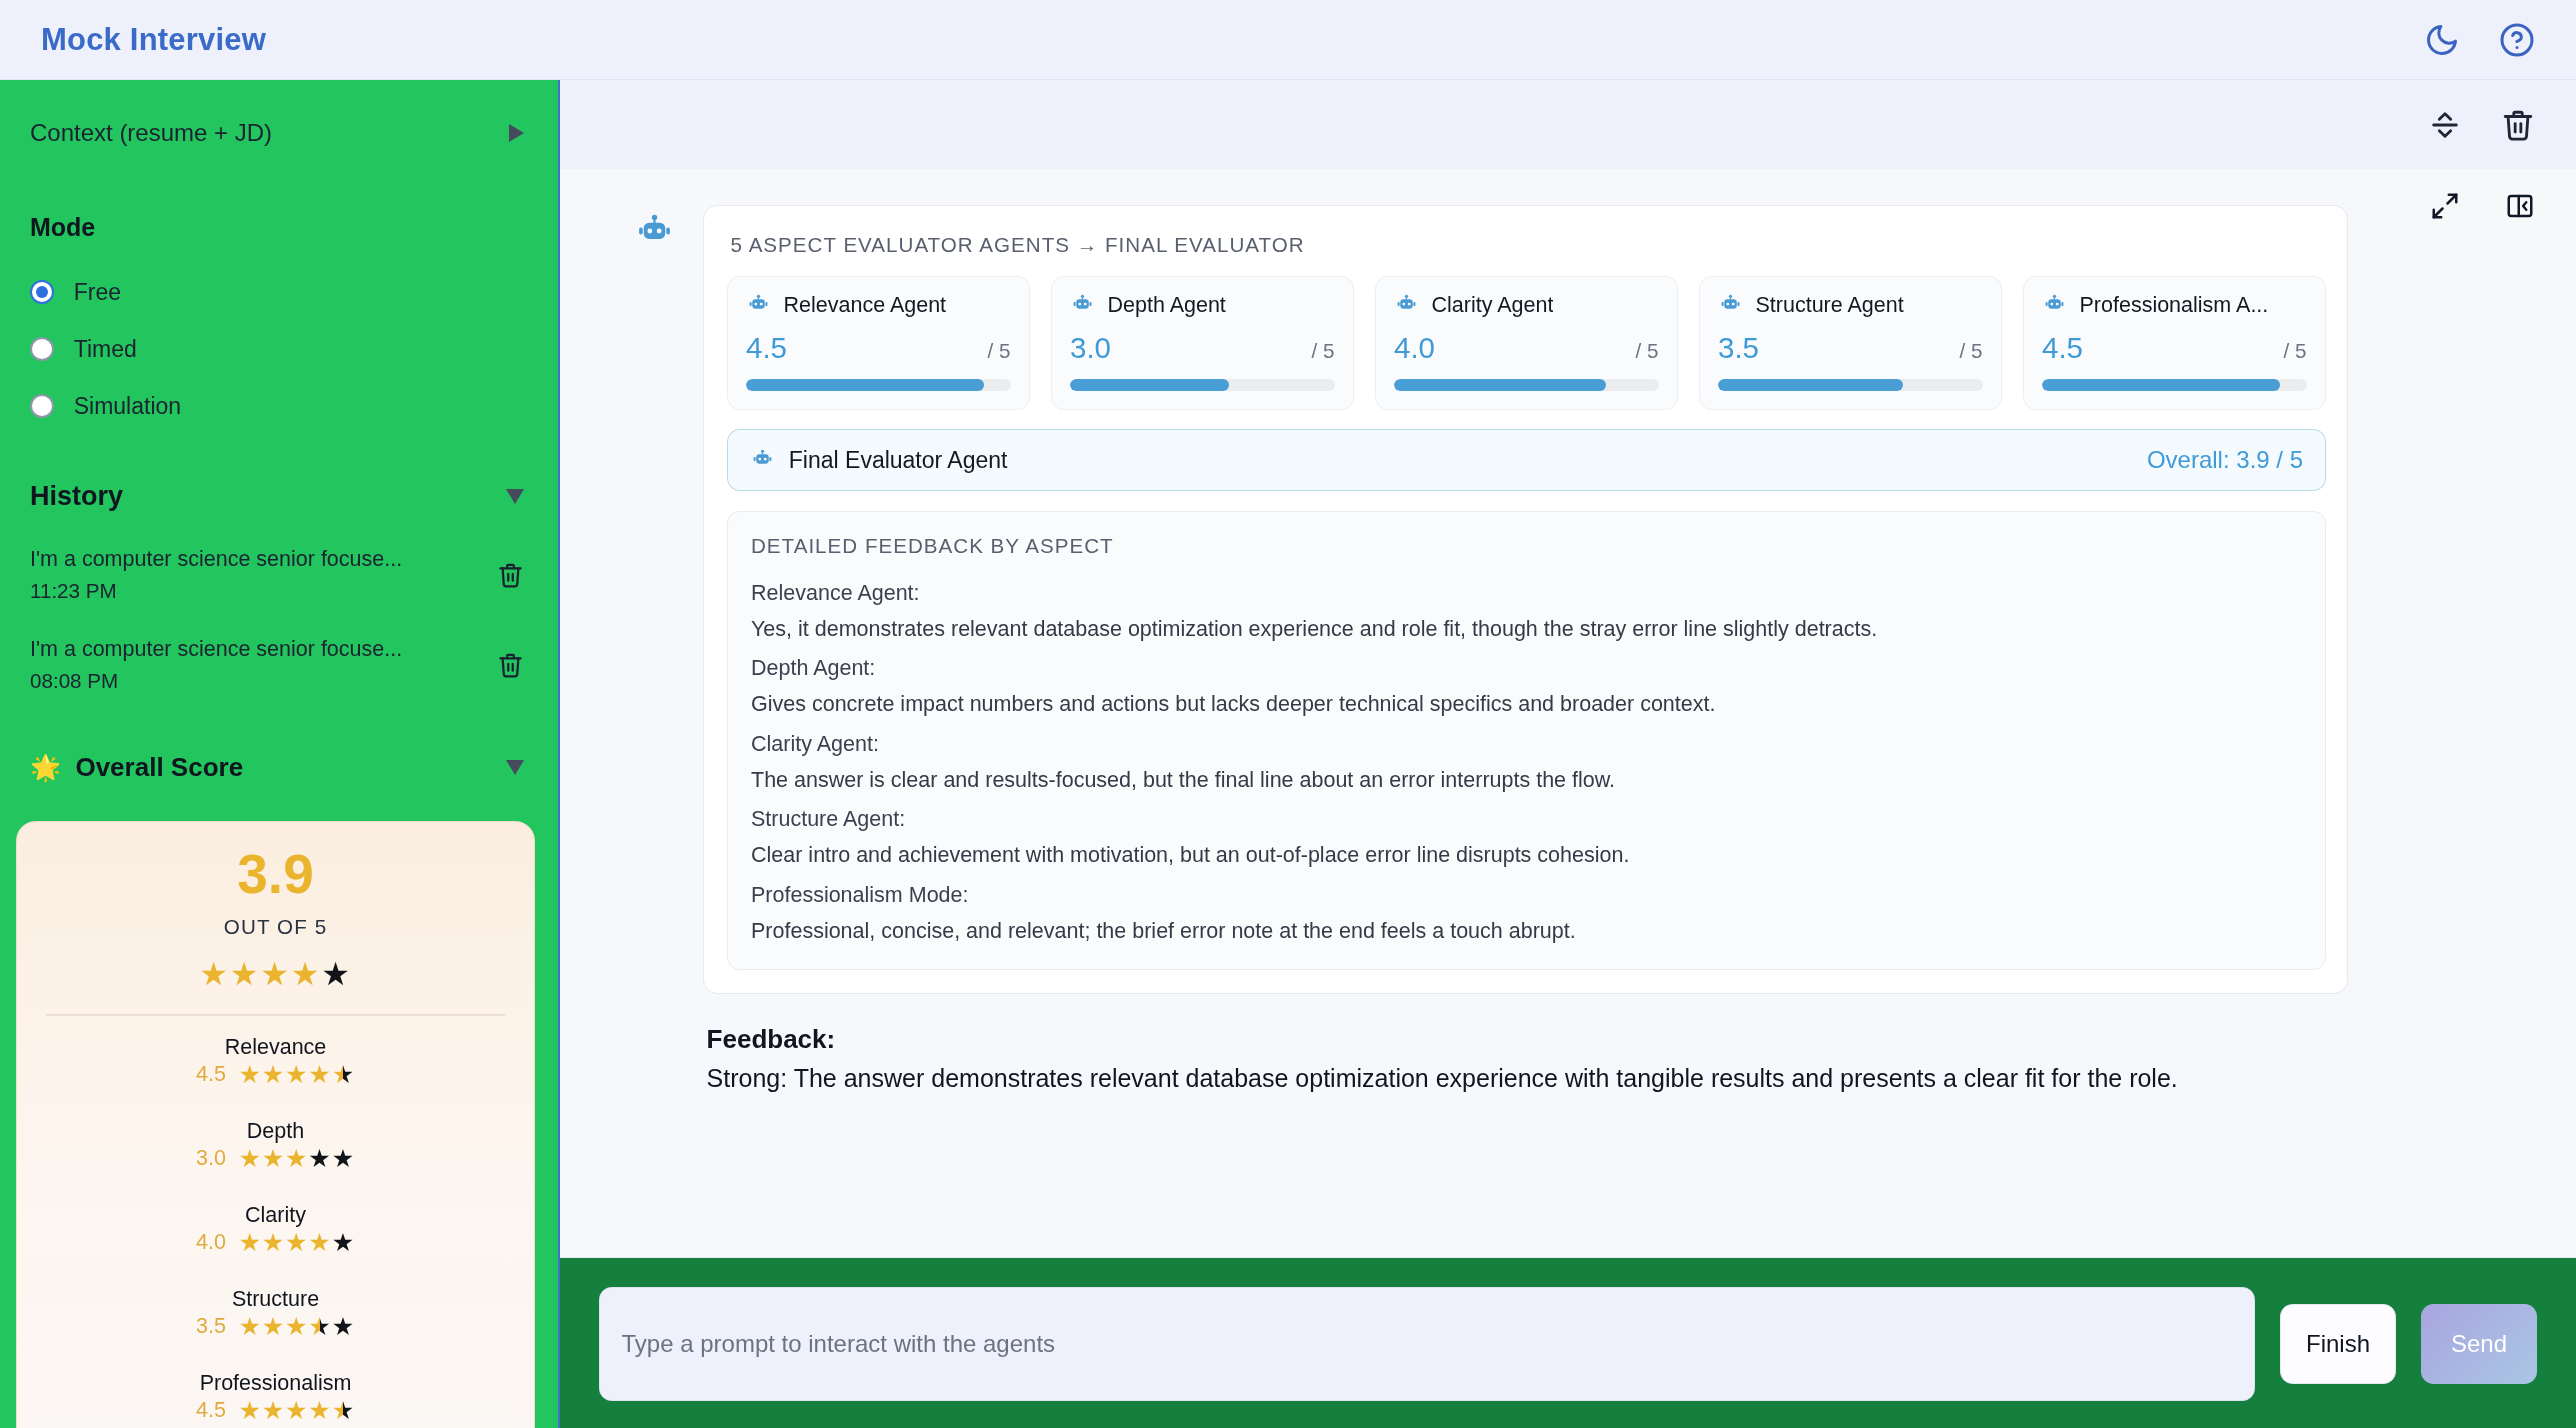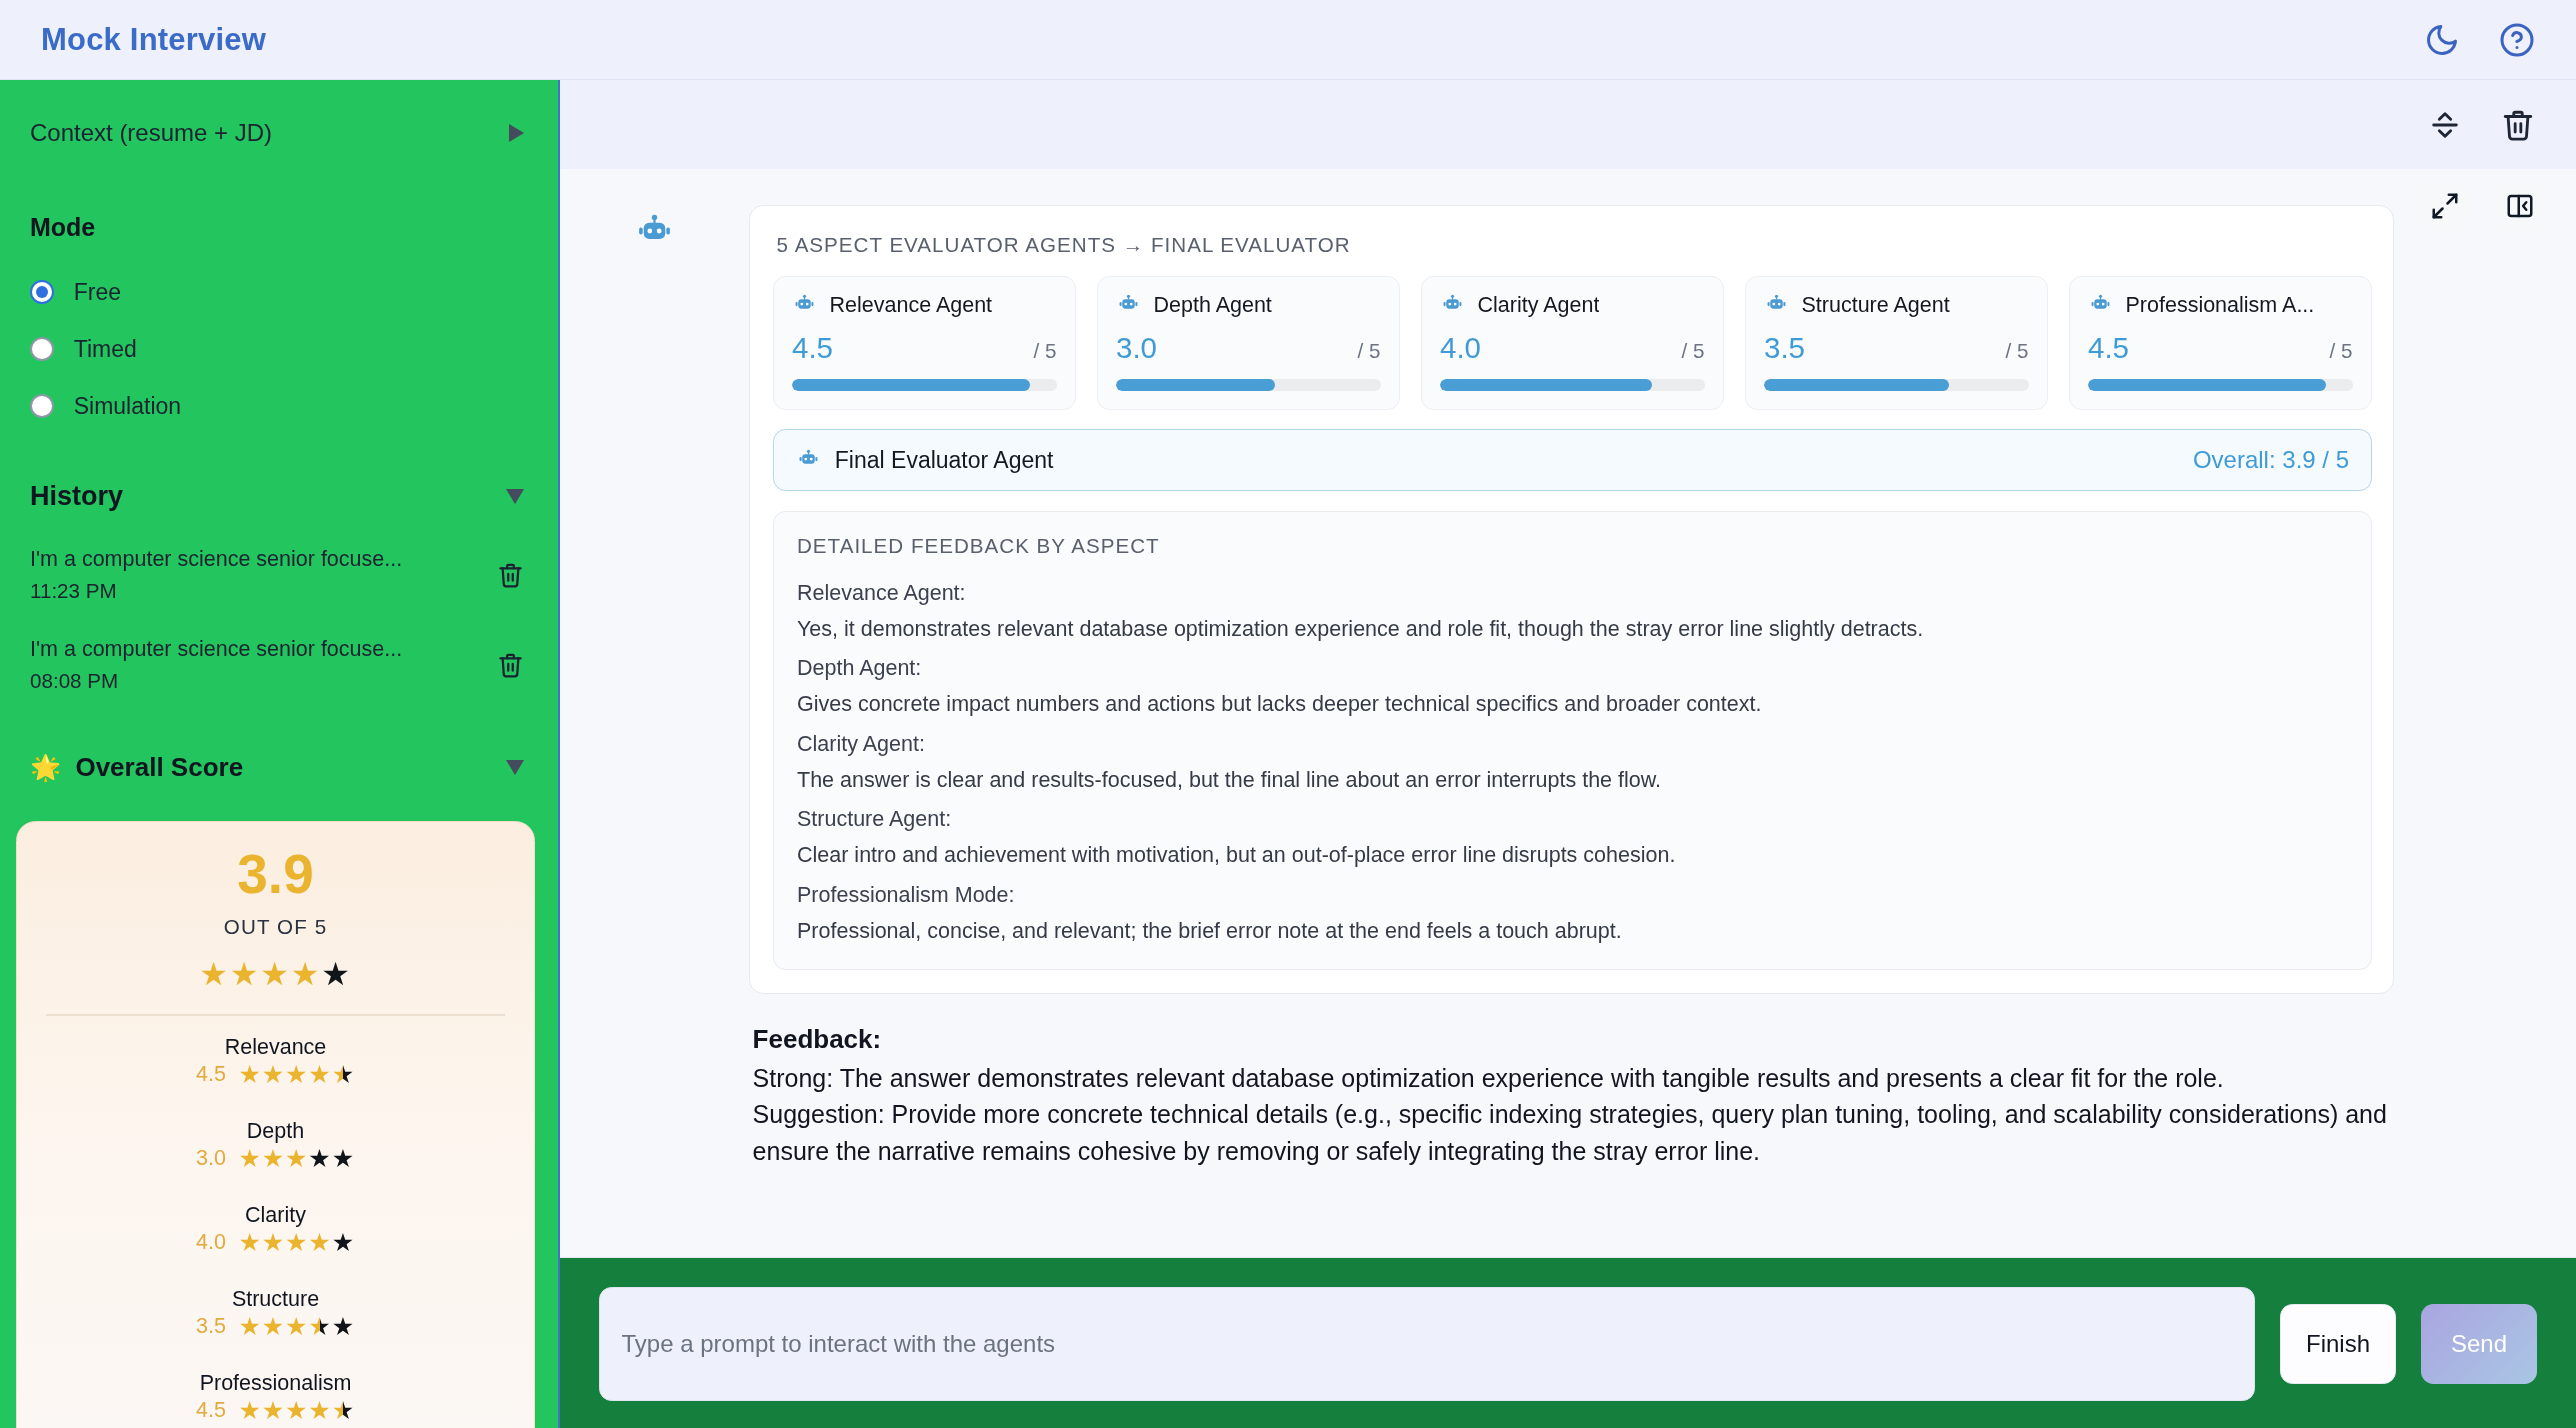--- a/index.html
+++ b/index.html
@@ -114,21 +114,21 @@
     display:flex; align-items:center; justify-content:center; cursor:pointer;
     color: #111827;
   }
   .fbtn svg { width: 30px; height: 30px; display:block; }
 
   .main-scroll { flex:1; min-height:0; position: relative; padding: 36px 0 0 0; overflow:hidden; }
 
   .msg-row { display:flex; gap: 27px; padding: 0 36px 0 130px; }
   .bot-avatar { width: 43px; height: 43px; flex:none; color: #4a9bd4; margin-top: 7.2px; margin-left: -57px;}
   .bot-avatar svg { width:43px;height:43px;display:block; }
-  .msg-col { flex:1; min-width:0; max-width: 1645px; margin-left: 46px; }
+  .msg-col { flex:1; min-width:0; max-width: 1645px; }
 
   .agents-card {
     border: 1.8px solid #e7e9ef; border-radius: 14.3px; background:#fff;
     padding: 23px 21.5px 23px 23px;
   }
   .agents-caption { font-size: 20.6px; color: #585f6d; letter-spacing: 1px; padding: 3.6px 0 19.7px 3.6px; }
   .agents-grid { display:flex; gap: 21.5px; }
   .agent-card {
     flex: 1; min-width: 0; border: 1.8px solid #eceef2; border-radius: 12.5px;
     background: #fafbfc; padding: 16px 18px 18px 18px;
@@ -553,21 +553,20 @@
                   <div class="detail-block">
                     <div class="detail-label">Professionalism Mode:</div>
                     <div class="detail-text">Professional, concise, and relevant; the brief error note at the end feels a touch abrupt.</div>
                   </div>
                 </div>
               </div>
 
               <div class="feedback-wrap">
                 <div class="fb-title">Feedback:</div>
                 <div class="fb-line">Strong: The answer demonstrates relevant database optimization experience with tangible results and presents a clear fit for the role.</div>
-                <div class="fb-line">Suggestion: Provide more concrete technical details (e.g., specific indexing strategies, query plan tuning, tooling, and scalability considerations) and ensure the narrative remains cohesive by removing or safely integrating the stray error line.</div>
               </div>
 
             </div>
           </div>
         </div>
 
         <div class="composer">
           <div class="prompt-box">
             <span class="ph">Type a prompt to interact with the agents</span>
           </div>

